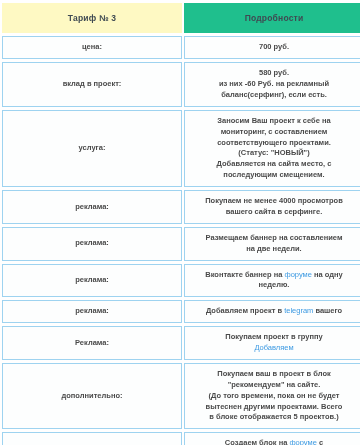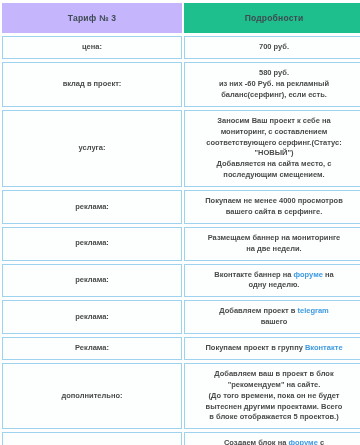--- a/index.html
+++ b/index.html
@@ -41,37 +41,37 @@
 
   .tariff-table th {
     font-size: 8.5px;
     font-weight: bold;
     color: #3f4a52;
     padding: 9px 4px;
     border: none;
     letter-spacing: .2px;
   }
   th.head-left {
-    background: #c4b5fd;
+    background: #fef9c3;
   }
   th.head-right {
     background: #1fbf8d;
   }
 
   td.cell-label {
     color: #4a4a4a;
   }
   td.cell-detail {
     color: #4a4a4a;
   }
 
   .lnk {
     color: #3d9ae2;
     text-decoration: none;
-    font-weight: bold;
+    font-weight: normal;
     cursor: pointer;
   }
 </style>
 </head>
 <body>
 
 <table class="tariff-table">
   <colgroup>
     <col class="col-left">
     <col class="col-right">
@@ -92,52 +92,52 @@
       <tr>
         <td class="cell-label">вклад в проект:</td>
         <td class="cell-detail">
           <div>580 руб.</div>
           <div>из них -60 Руб. на рекламный баланс(серфинг), если есть.</div>
         </td>
       </tr>
       <tr>
         <td class="cell-label">услуга:</td>
         <td class="cell-detail">
-          <div>Заносим Ваш проект к себе на мониторинг, с составлением соответствующего серфинг.(Статус: "НОВЫЙ")</div>
+          <div>Заносим Ваш проект к себе на мониторинг, с составлением соответствующего проектами.(Статус: "НОВЫЙ")</div>
           <div>Добавляется на сайта место, с последующим смещением.</div>
         </td>
       </tr>
       <tr>
         <td class="cell-label">реклама:</td>
         <td class="cell-detail">
           <div>Покупаем не менее 4000 просмотров вашего сайта в серфинге.</div>
         </td>
       </tr>
       <tr>
         <td class="cell-label">реклама:</td>
         <td class="cell-detail">
-          <div>Размещаем баннер на мониторинге на две недели.</div>
+          <div>Размещаем баннер на составлением на две недели.</div>
         </td>
       </tr>
       <tr>
         <td class="cell-label">реклама:</td>
         <td class="cell-detail"><span>Вконтакте баннер на </span><a class="lnk" href="#">форуме</a><span> на одну неделю.</span></td>
       </tr>
       <tr>
         <td class="cell-label">реклама:</td>
         <td class="cell-detail"><span>Добавляем проект в </span><a class="lnk" href="#">telegram</a><span> вашего</span></td>
       </tr>
       <tr>
         <td class="cell-label">Реклама:</td>
-        <td class="cell-detail"><span>Покупаем проект в группу </span><a class="lnk" href="#">Вконтакте</a><span></span></td>
+        <td class="cell-detail"><span>Покупаем проект в группу </span><a class="lnk" href="#">Добавляем</a><span></span></td>
       </tr>
       <tr>
         <td class="cell-label">дополнительно:</td>
         <td class="cell-detail">
-          <div>Добавляем ваш в проект в блок "рекомендуем" на сайте.</div>
+          <div>Покупаем ваш в проект в блок "рекомендуем" на сайте.</div>
           <div>(До того времени, пока он не будет вытеснен другими проектами. Всего в блоке отображается 5 проектов.)</div>
         </td>
       </tr>
       <tr>
         <td class="cell-label">дополнительно:</td>
         <td class="cell-detail"><span>Создаем блок на </span><a class="lnk" href="#">форуме</a><span> с описанием проекта, регулярно постим скриншоты выплат.</span></td>
       </tr>
     </tbody>
 </table>
 

